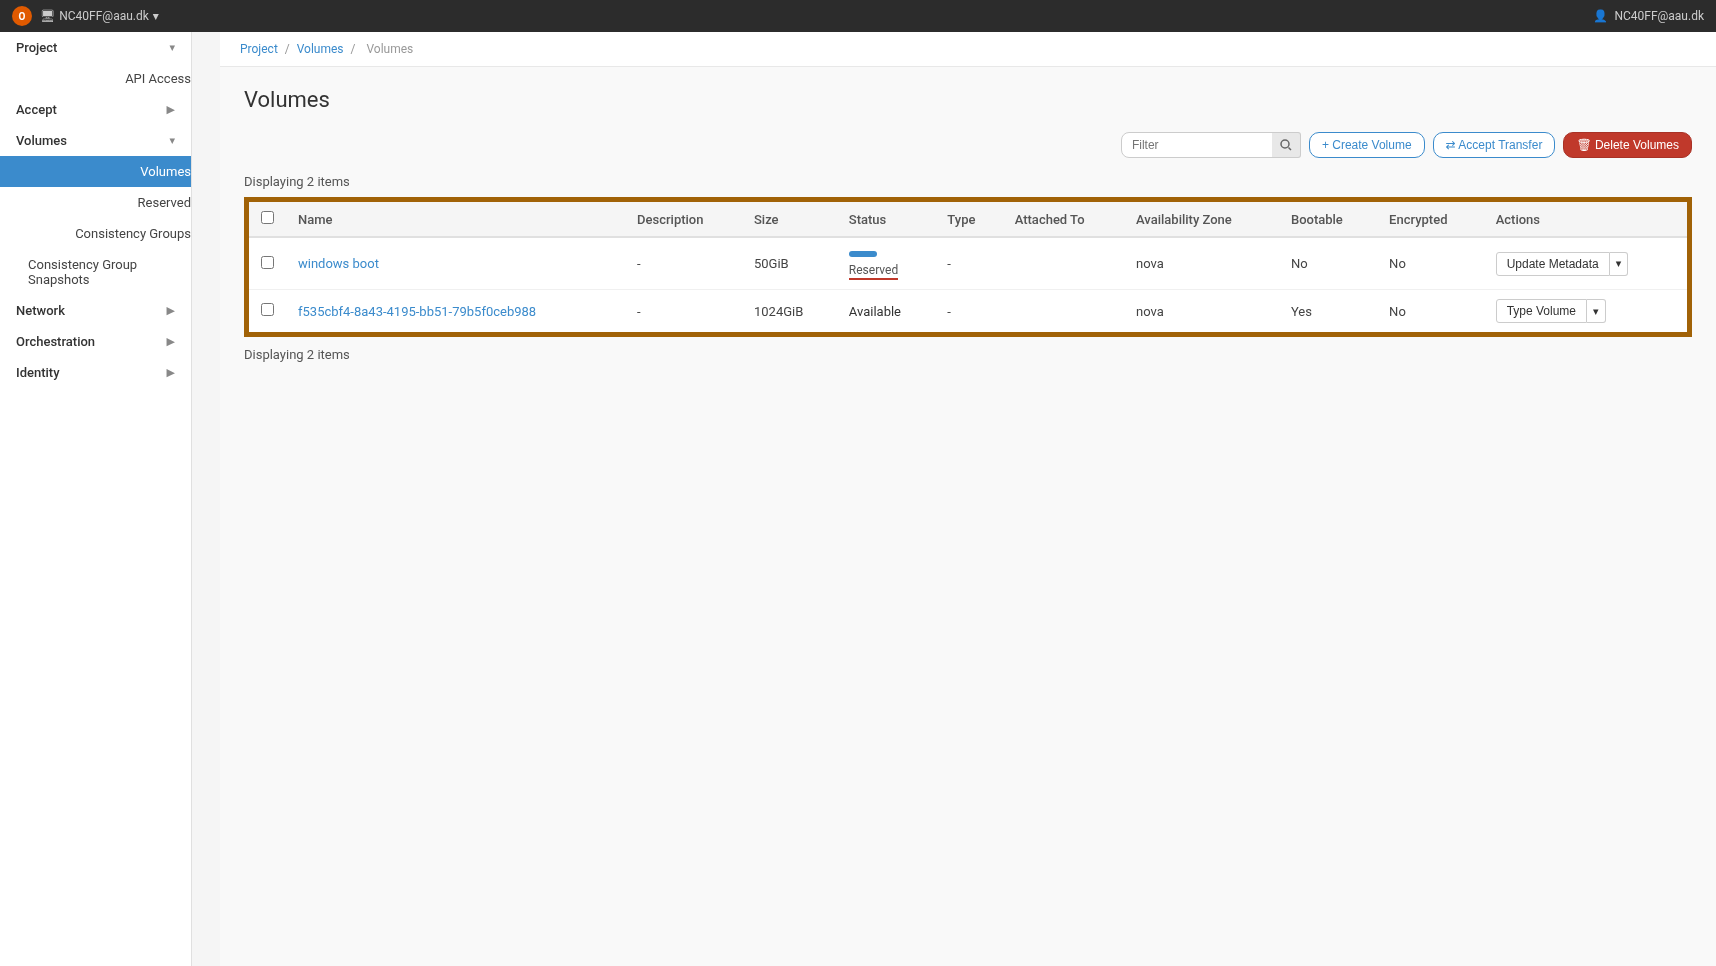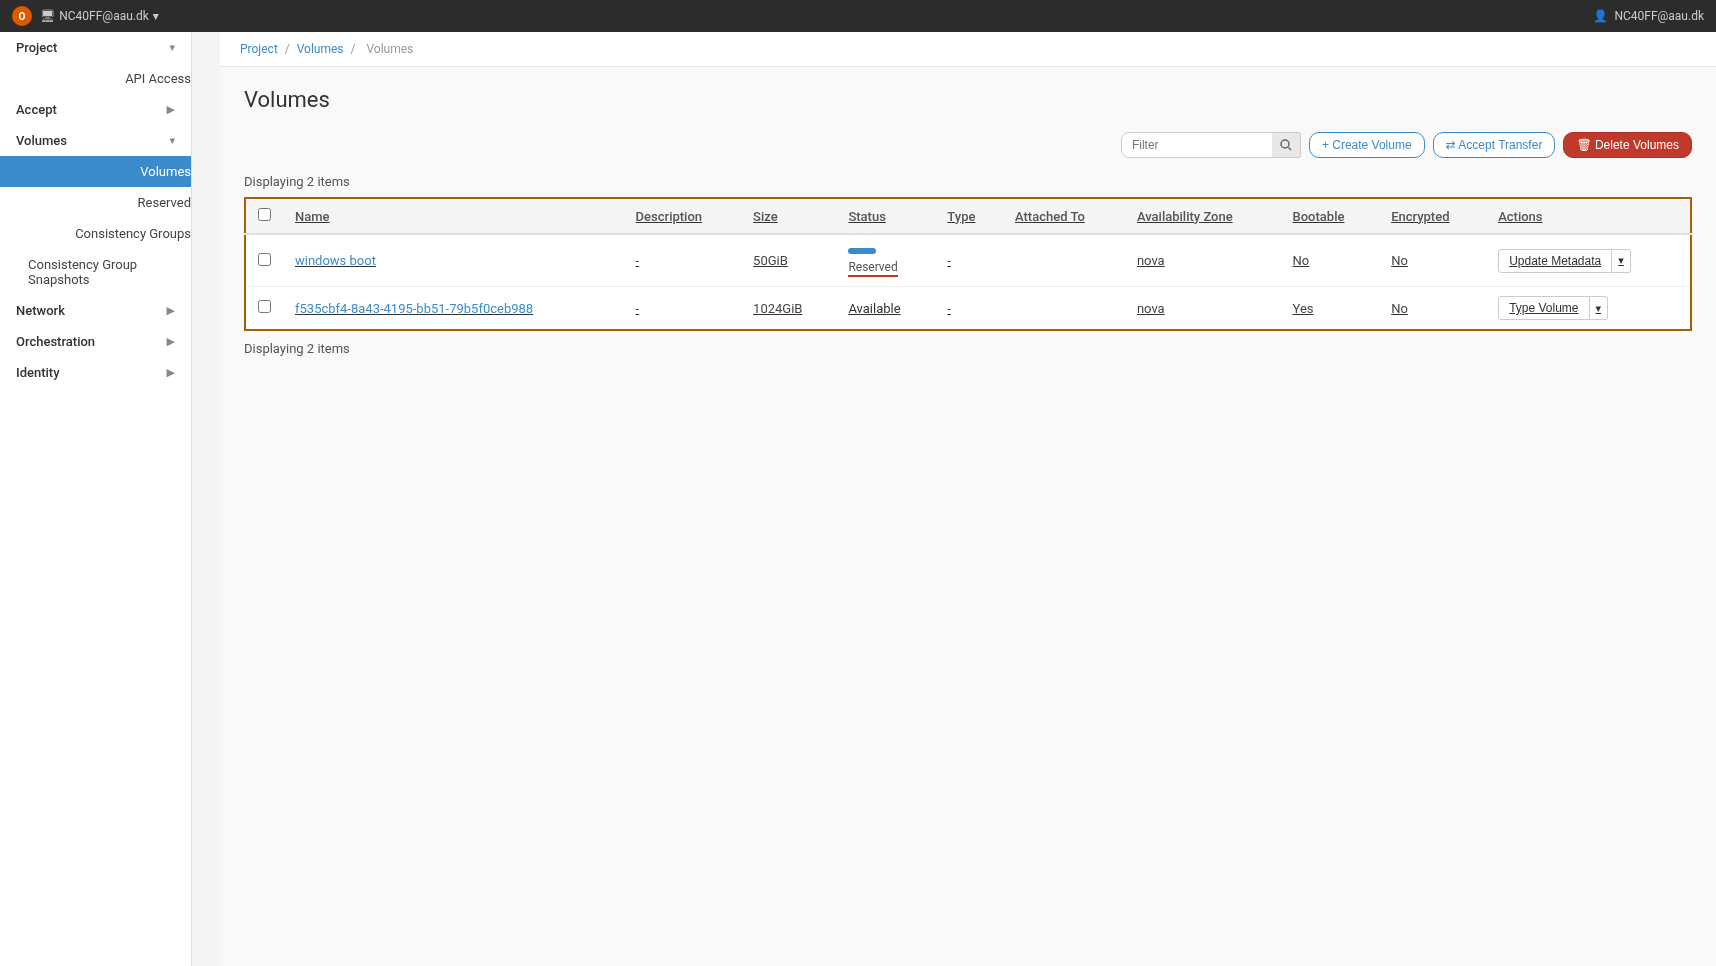--- a/index.html
+++ b/index.html
@@ -130,23 +130,22 @@
       border: 1px solid #a93226;
       color: white;
     }
 
     
     .table-info { font-size: 13px; color: #555; margin-bottom: 8px; }
     table {
       width: 100%;
       border-collapse: collapse;
       background: #fff;
-      border: 2px solid #a16207;
+      border: 5px solid #a16207;
       font-size: 13px;
-      text-decoration: underline;
     }
     thead tr { background: #f5f5f5; }
     th {
       padding: 9px 12px;
       text-align: left;
       font-weight: 500;
       color: #555;
       border-bottom: 2px solid #e0e0e0;
       white-space: nowrap;
     }

